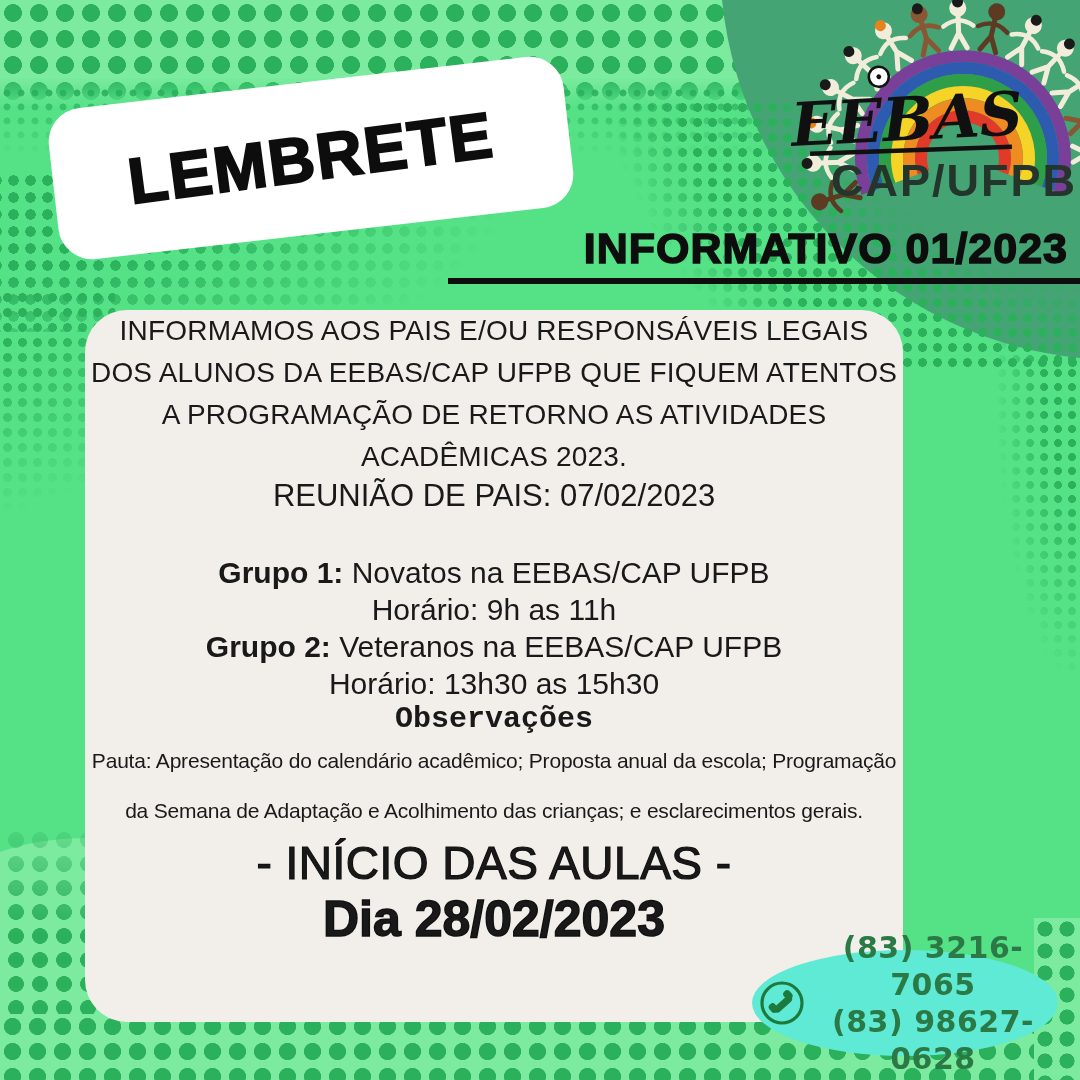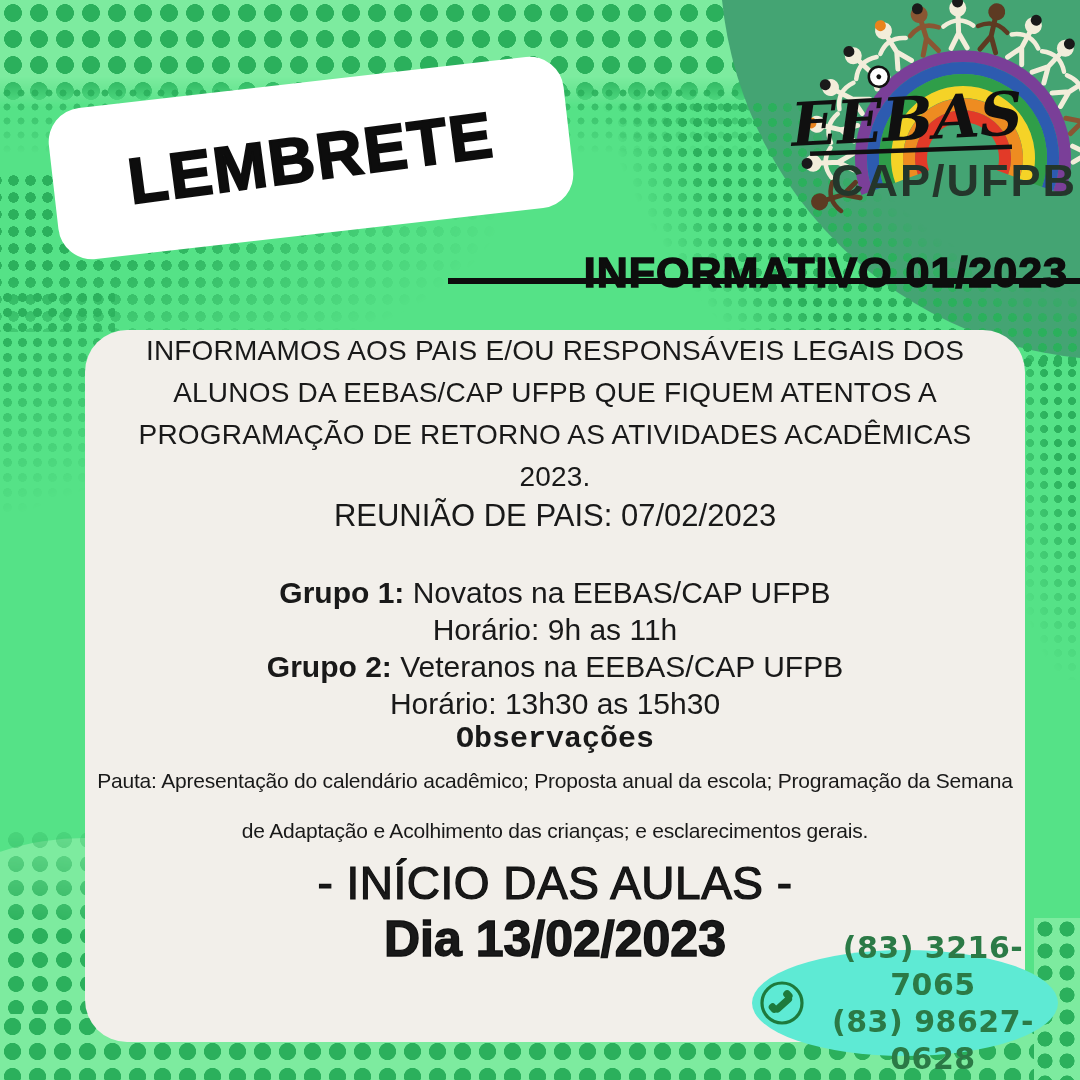--- a/index.html
+++ b/index.html
@@ -91,32 +91,32 @@
     font-size:64px; font-weight:bold; color:#0d0d0d;
     letter-spacing:2px; -webkit-text-stroke:2.2px #0d0d0d;
     transform:rotate(-1deg);
   }
   
   .logo{position:absolute; left:768px; top:-12px; width:312px; height:228px; z-index:6;}
   
   .informativo{
     position:absolute; left:440px; top:224px; width:628px; z-index:5;
     text-align:right; font-size:43px; font-weight:bold; color:#0d0d0d;
-    letter-spacing:1px;margin-top:24px; -webkit-text-stroke:1.5px #0d0d0d;
+    letter-spacing:1px; -webkit-text-stroke:1.5px #0d0d0d;
   }
   .informativo-underline{
     position:absolute; left:448px; top:278px; width:632px; height:6px;
     background:#0d0d0d; z-index:5;
   }
   
   .card{
-    position:absolute; left:85px; top:310px; width:940px; height:712px;
+    position:absolute; left:85px; top:310px; width:818px; height:712px;
     background:#f2efea; border-radius:42px; z-index:4;
     display:flex; flex-direction:column; align-items:center;
-    color:#191919; text-align:center;margin-top:20px;
+    color:#191919; text-align:center;
   }
   .card p{margin:0;}
   .intro{margin-top:26px; font-size:28px; line-height:42px; max-width:884px; letter-spacing:.2px;}
   .meeting{margin-top:26px; font-size:31px; font-weight:normal;}
   .groups{margin-top:40px; font-size:30px; line-height:37px;}
   .g-bold{font-weight:bold;}
   .obs-title{margin-top:40px; font-size:30px; font-weight:bold;font-family:Liberation Mono, monospace;}
   .obs{font-size:21px; line-height:50px; max-width:930px; letter-spacing:-.2px; margin-top:2px;}
   .inicio{margin-top:22px; font-size:46px; font-weight:normal; -webkit-text-stroke:1.2px #111; letter-spacing:.5px;}
   .dia{margin-top:4px; font-size:50px; font-weight:bold; -webkit-text-stroke:1.4px #111;}
@@ -243,21 +243,21 @@
     <p class="meeting">REUNIÃO DE PAIS: 07/02/2023</p>
     <div class="groups">
       <p><span class="g-bold">Grupo 1:</span><span> Novatos na EEBAS/CAP UFPB</span></p>
       <p>Horário: 9h as 11h</p>
       <p><span class="g-bold">Grupo 2:</span><span> Veteranos na EEBAS/CAP UFPB</span></p>
       <p>Horário: 13h30 as 15h30</p>
     </div>
     <p class="obs-title">Observações</p>
     <p class="obs">Pauta: Apresentação do calendário acadêmico; Proposta anual da escola; Programação da Semana de Adaptação e Acolhimento das crianças; e esclarecimentos gerais.</p>
     <p class="inicio">- INÍCIO DAS AULAS -</p>
-    <p class="dia">Dia 13/02/2023</p>
+    <p class="dia">Dia 28/02/2023</p>
   </div>
 
   <div class="bubble">
     <svg class="phone-icon" viewBox="-24 -24 48 48" aria-hidden="true">
       <circle cx="0" cy="0" r="20" fill="none" stroke="#1d7a3c" stroke-width="3.2"></circle>
       <g transform="rotate(-42)" fill="#1d7a3c">
         <rect x="-11" y="-2" width="22" height="7" rx="3.5"></rect>
         <rect x="-13.5" y="-7" width="7.5" height="10" rx="3.5"></rect>
         <rect x="6" y="-7" width="7.5" height="10" rx="3.5"></rect>
       </g>

